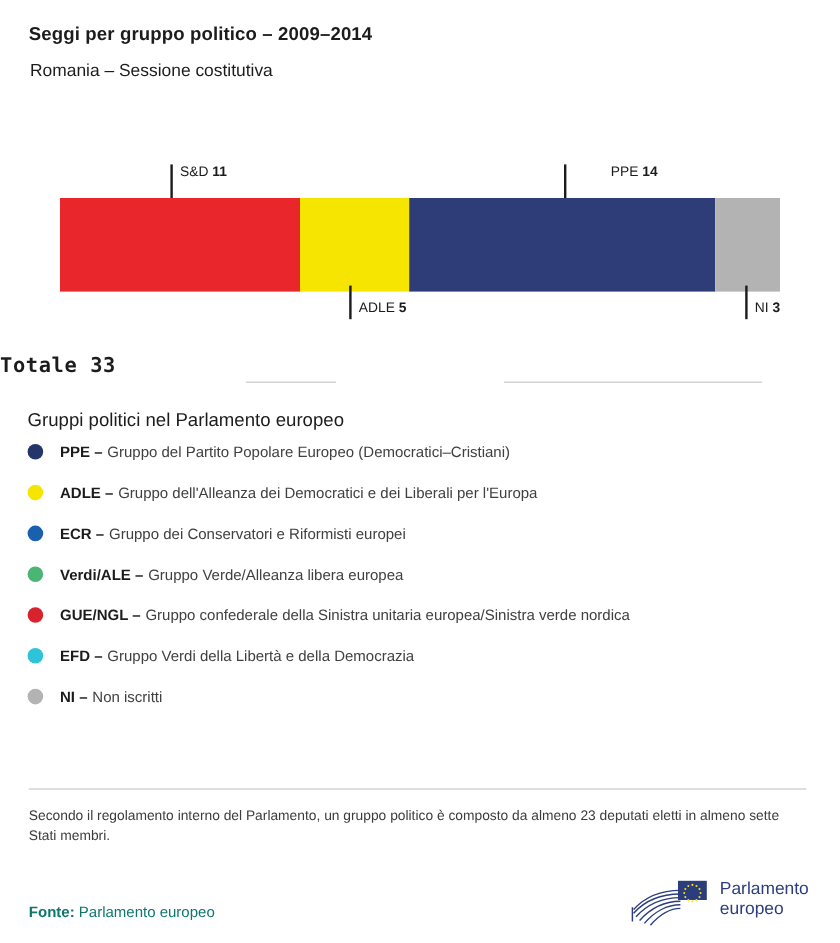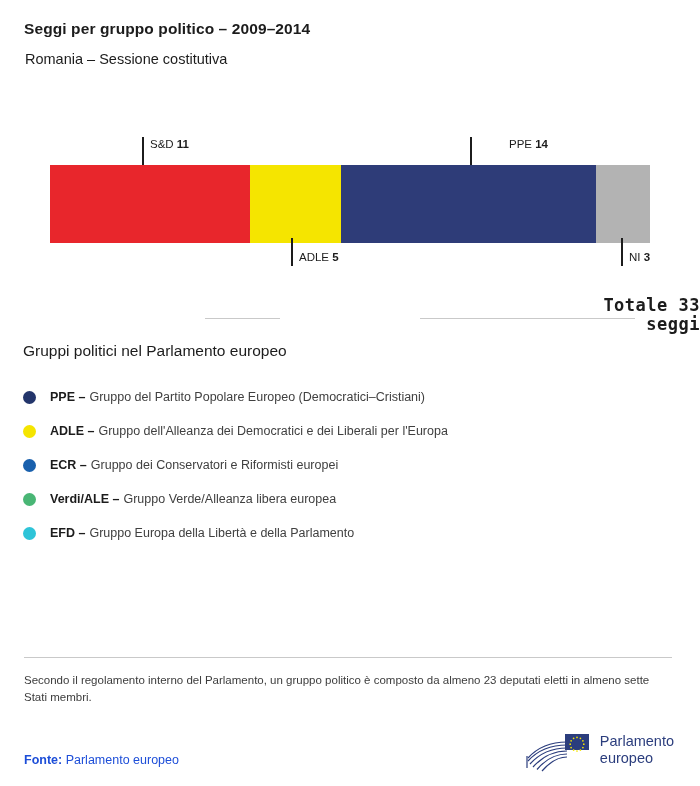--- a/index.html
+++ b/index.html
@@ -86,21 +86,21 @@
     height: 1px;
     background: #c9c9c9;
   }
   .total-line.left { left: 205px; width: 75px; }
   .total-line.right { left: 420px; width: 215px; }
   .total-text {
     position: absolute;
     left: 0;
     top: 0;
     width: 700px;
-    text-align: right;
+    text-align: left;
     font-family: "DejaVu Sans Mono", monospace;
     font-size: 17px;
     font-weight: bold;
     color: #1c1c1c;
     line-height: 19px;
     letter-spacing: 0.5px;
   }
 
   
   .legend-title {
@@ -112,21 +112,21 @@
     color: #1c1c1c;
   }
   .legend {
     position: absolute;
     left: 23px;
     top: 370px;
     width: 660px;
   }
   .legend-row {
     display: flex;
-    align-items: flex-end;
+    align-items: flex-start;
     height: 34px;
   }
   .dot {
     width: 13px;
     height: 13px;
     border-radius: 50%;
     margin-right: 14px;
     flex: 0 0 auto;
   }
   .abbr {
@@ -158,21 +158,21 @@
     width: 650px;
     font-size: 11.5px;
     line-height: 17px;
     color: #3c3c3c;
   }
   .source {
     position: absolute;
     left: 24px;
     top: 753px;
     font-size: 12.5px;
-    color: #1d4ed8;
+    color: #0f766e;
   }
   .source b { font-weight: bold; }
   .source span { font-weight: normal; }
   .logo {
     position: absolute;
     right: 26px;
     top: 728px;
     display: flex;
     align-items: center;
   }
@@ -227,21 +227,20 @@
       <span>NI</span>
       <b>3</b>
     </div>
   </div>
 
   <div class="total-wrap">
     <div class="total-line left"></div>
     <div class="total-line right"></div>
     <div class="total-text">
       <div>Totale 33</div>
-      <div>seggi</div>
     </div>
   </div>
 
   <div class="legend-title">Gruppi politici nel Parlamento europeo</div>
 
   <div class="legend">
     <div class="legend-row">
       <span class="dot" style="background:#23356b;"></span>
       <span class="abbr">PPE –</span>
       <span class="desc">Gruppo del Partito Popolare Europeo (Democratici–Cristiani)</span>
@@ -255,23 +254,33 @@
       <span class="dot" style="background:#1960ad;"></span>
       <span class="abbr">ECR –</span>
       <span class="desc">Gruppo dei Conservatori e Riformisti europei</span>
     </div>
     <div class="legend-row">
       <span class="dot" style="background:#49b675;"></span>
       <span class="abbr">Verdi/ALE –</span>
       <span class="desc">Gruppo Verde/Alleanza libera europea</span>
     </div>
     <div class="legend-row">
+      <span class="dot" style="background:#d8222e;"></span>
+      <span class="abbr">GUE/NGL –</span>
+      <span class="desc">Gruppo confederale della Sinistra unitaria europea/Sinistra verde nordica</span>
+    </div>
+    <div class="legend-row">
       <span class="dot" style="background:#2ec4d8;"></span>
       <span class="abbr">EFD –</span>
-      <span class="desc">Gruppo Europa della Libertà e della Parlamento</span>
+      <span class="desc">Gruppo Verdi della Libertà e della Democrazia</span>
+    </div>
+    <div class="legend-row">
+      <span class="dot" style="background:#b3b3b3;"></span>
+      <span class="abbr">NI –</span>
+      <span class="desc">Non iscritti</span>
     </div>
   </div>
 
   <div class="footer-rule"></div>
   <div class="footnote">Secondo il regolamento interno del Parlamento, un gruppo politico è composto da almeno 23 deputati eletti in almeno sette Stati membri.</div>
 
   <div class="source">
     <b>Fonte:</b>
     <span>Parlamento europeo</span>
   </div>

